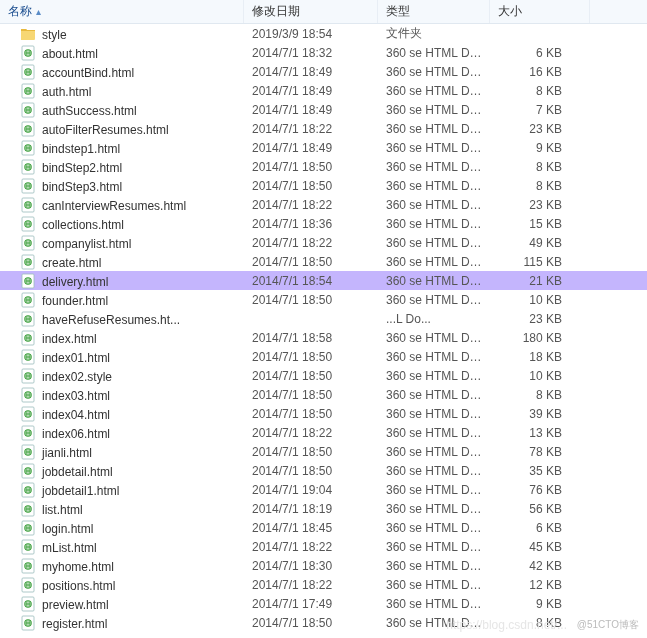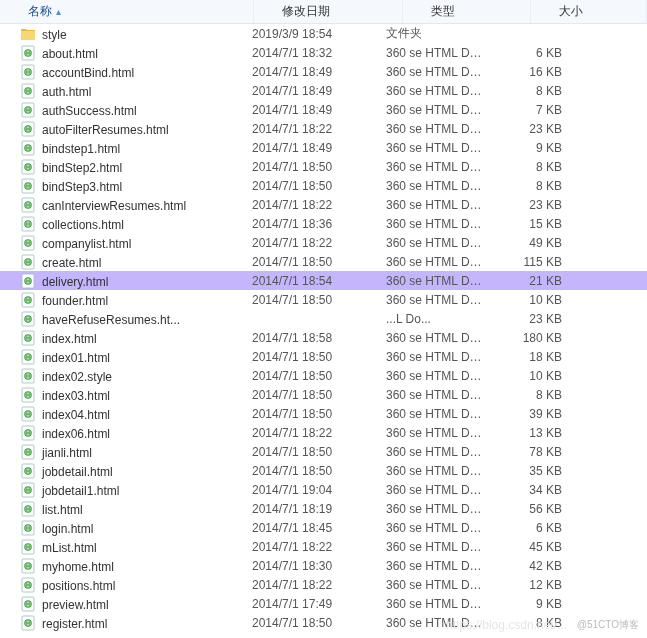--- a/index.html
+++ b/index.html
@@ -1,18 +1,18 @@
 <!DOCTYPE html>
 <html><head>
 <meta charset="utf-8">
 <style>
 * { margin: 0; padding: 0; box-sizing: border-box; }
 body { font-family: "Microsoft YaHei", "Segoe UI", sans-serif; font-size: 12px; background: #fff; color: #333; width: 647px; }
 .header { display: flex; background: #f5f9fd; border-bottom: 1px solid #e0e8f0; height: 24px; align-items: center; user-select: none; }
-.header-col { padding: 0 8px; display: flex; align-items: center; height: 100%; border-right: 1px solid #e8eef5; margin-left: 20px; }
+.header-col { padding: 0 8px; display: flex; align-items: center; height: 100%; border-right: 1px solid #e8eef5; }
 .col-name { width: 244px; color: #1a4d8f; }
 .col-date { width: 134px; }
 .col-type { width: 112px; }
 .col-size { width: 100px; }
 .sort-arrow { margin-left: 4px; color: #5a8cc7; font-size: 10px; }
 .rows { }
 .row { display: flex; height: 19px; align-items: center; padding: 0; }
 .row.selected { background: #c4b5fd; }
 .cell { padding: 0 8px; white-space: nowrap; overflow: hidden; text-overflow: ellipsis; }
 .cell-name { width: 244px; display: flex; align-items: flex-end; gap: 6px; padding-left: 20px; }
@@ -409,21 +409,21 @@
           <svg viewBox="0 0 16 16">
             <rect x="2" y="1" width="12" height="14" rx="1" fill="#fff" stroke="#9bb" stroke-width="0.8"></rect>
             <circle cx="8" cy="8" r="3.2" fill="none" stroke="#3a9e3a" stroke-width="1.1"></circle>
             <path d="M5 8h6M8 5v6M6 5.5c1 1.6 1 3.4 0 5M10 5.5c-1 1.6-1 3.4 0 5" stroke="#3a9e3a" stroke-width="0.8" fill="none"></path>
           </svg>
         </span>
         <span>jobdetail1.html</span>
       </div>
       <div class="cell cell-date">2014/7/1 19:04</div>
       <div class="cell cell-type">360 se HTML Do...</div>
-      <div class="cell cell-size">34 KB</div>
+      <div class="cell cell-size">76 KB</div>
     </div>
     <div class="row">
       <div class="cell cell-name">
         <span class="icon">
           <svg viewBox="0 0 16 16">
             <rect x="2" y="1" width="12" height="14" rx="1" fill="#fff" stroke="#9bb" stroke-width="0.8"></rect>
             <circle cx="8" cy="8" r="3.2" fill="none" stroke="#3a9e3a" stroke-width="1.1"></circle>
             <path d="M5 8h6M8 5v6M6 5.5c1 1.6 1 3.4 0 5M10 5.5c-1 1.6-1 3.4 0 5" stroke="#3a9e3a" stroke-width="0.8" fill="none"></path>
           </svg>
         </span>

